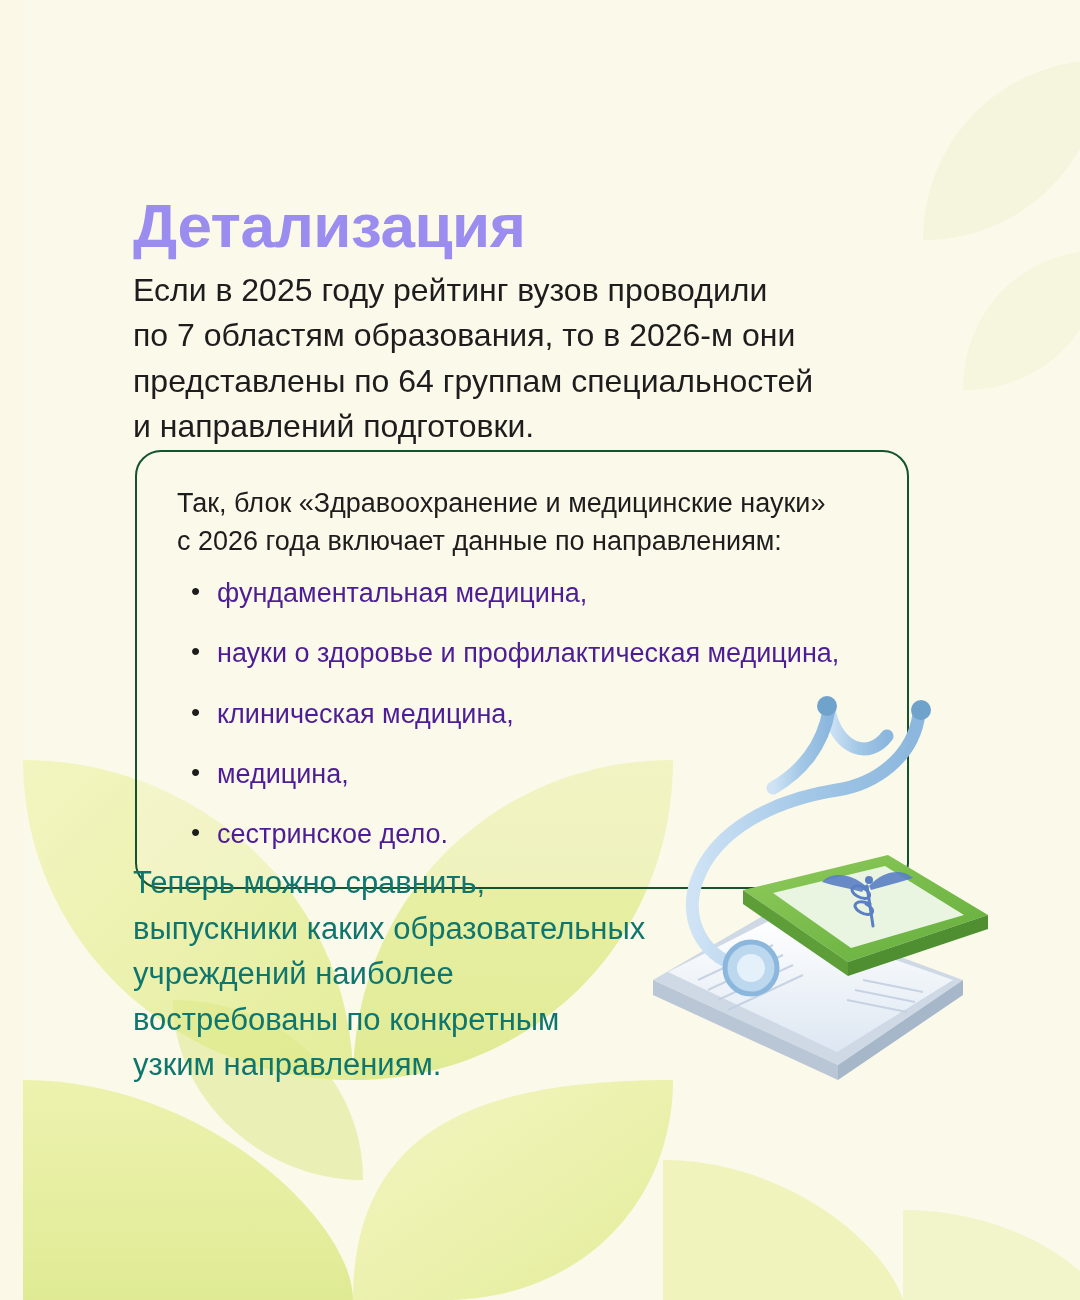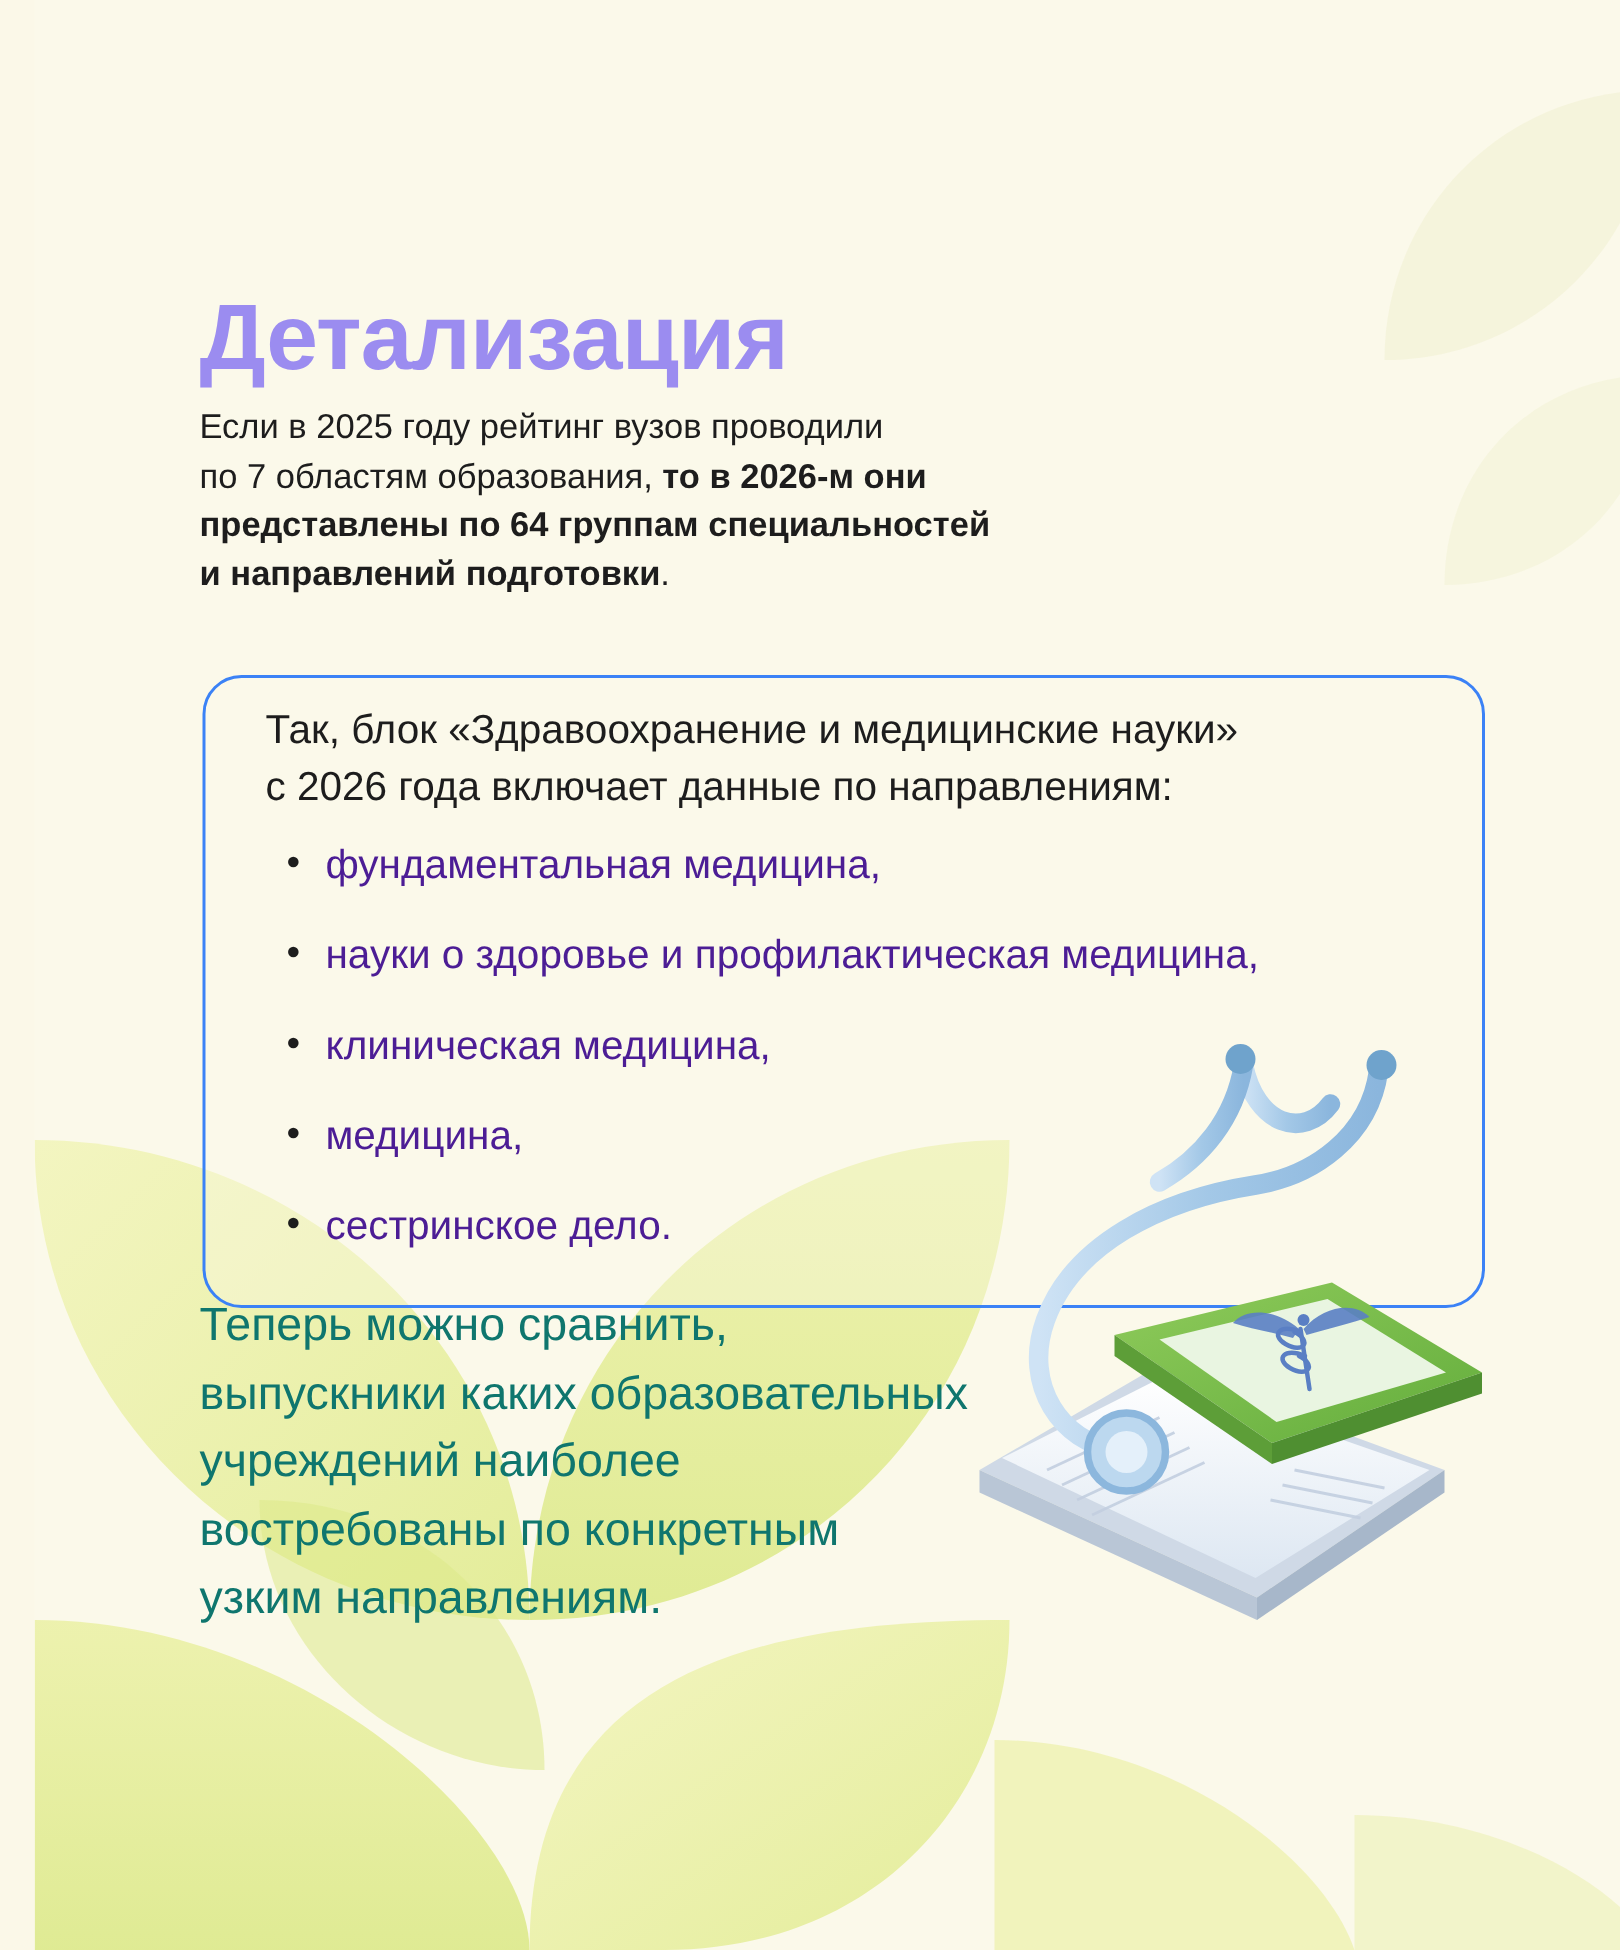--- a/index.html
+++ b/index.html
@@ -45,37 +45,37 @@
     color: #9b8cf0;
     letter-spacing: -0.5px;
     line-height: 1.1;
   }
 
   .intro {
     position: absolute;
     left: 110px;
     top: 268px;
     width: 800px;
-    font-size: 23px;
+    font-size: 32px;
     line-height: 1.42;
     color: #1d1d1d;
   }
   .intro b {
-    font-weight: 700;
+    font-weight: 400;
   }
 
   .card {
     position: absolute;
     left: 112px;
     top: 450px;
-    width: 855px;
+    width: 774px;
     box-sizing: border-box;
-    border: 2px solid #3b82f6;
+    border: 2px solid #14532d;
     border-radius: 26px;
-    padding: 15px 34px 34px 34px;
+    padding: 32px 34px 34px 34px;
     background: rgba(251,249,234,0.35);
   }
   .card-lead {
     font-size: 27px;
     line-height: 1.42;
     color: #1d1d1d;
     margin: 0 0 14px 6px;
   }
   .card-list {
     list-style: none;

